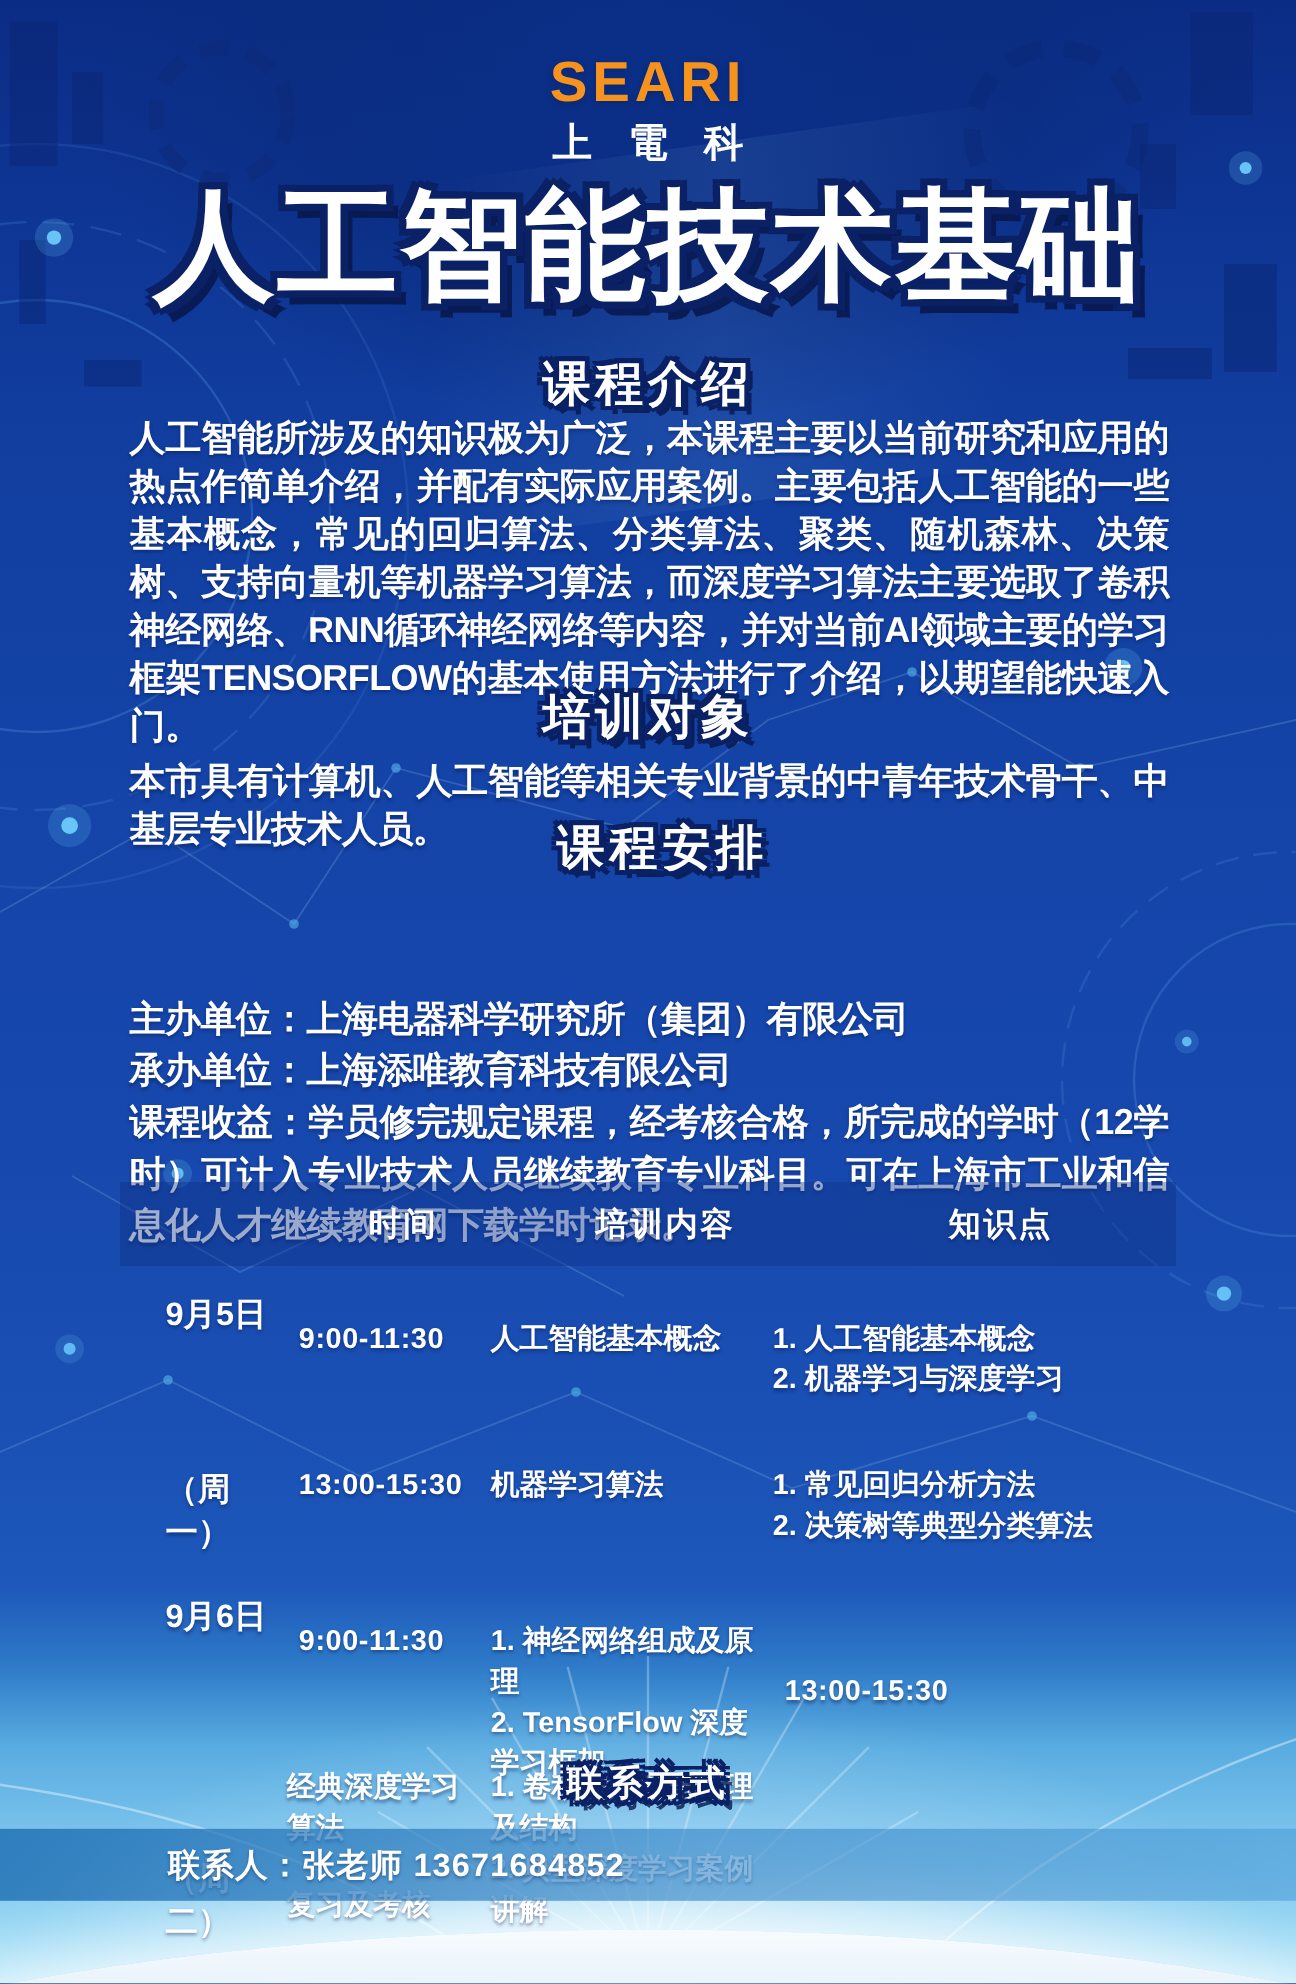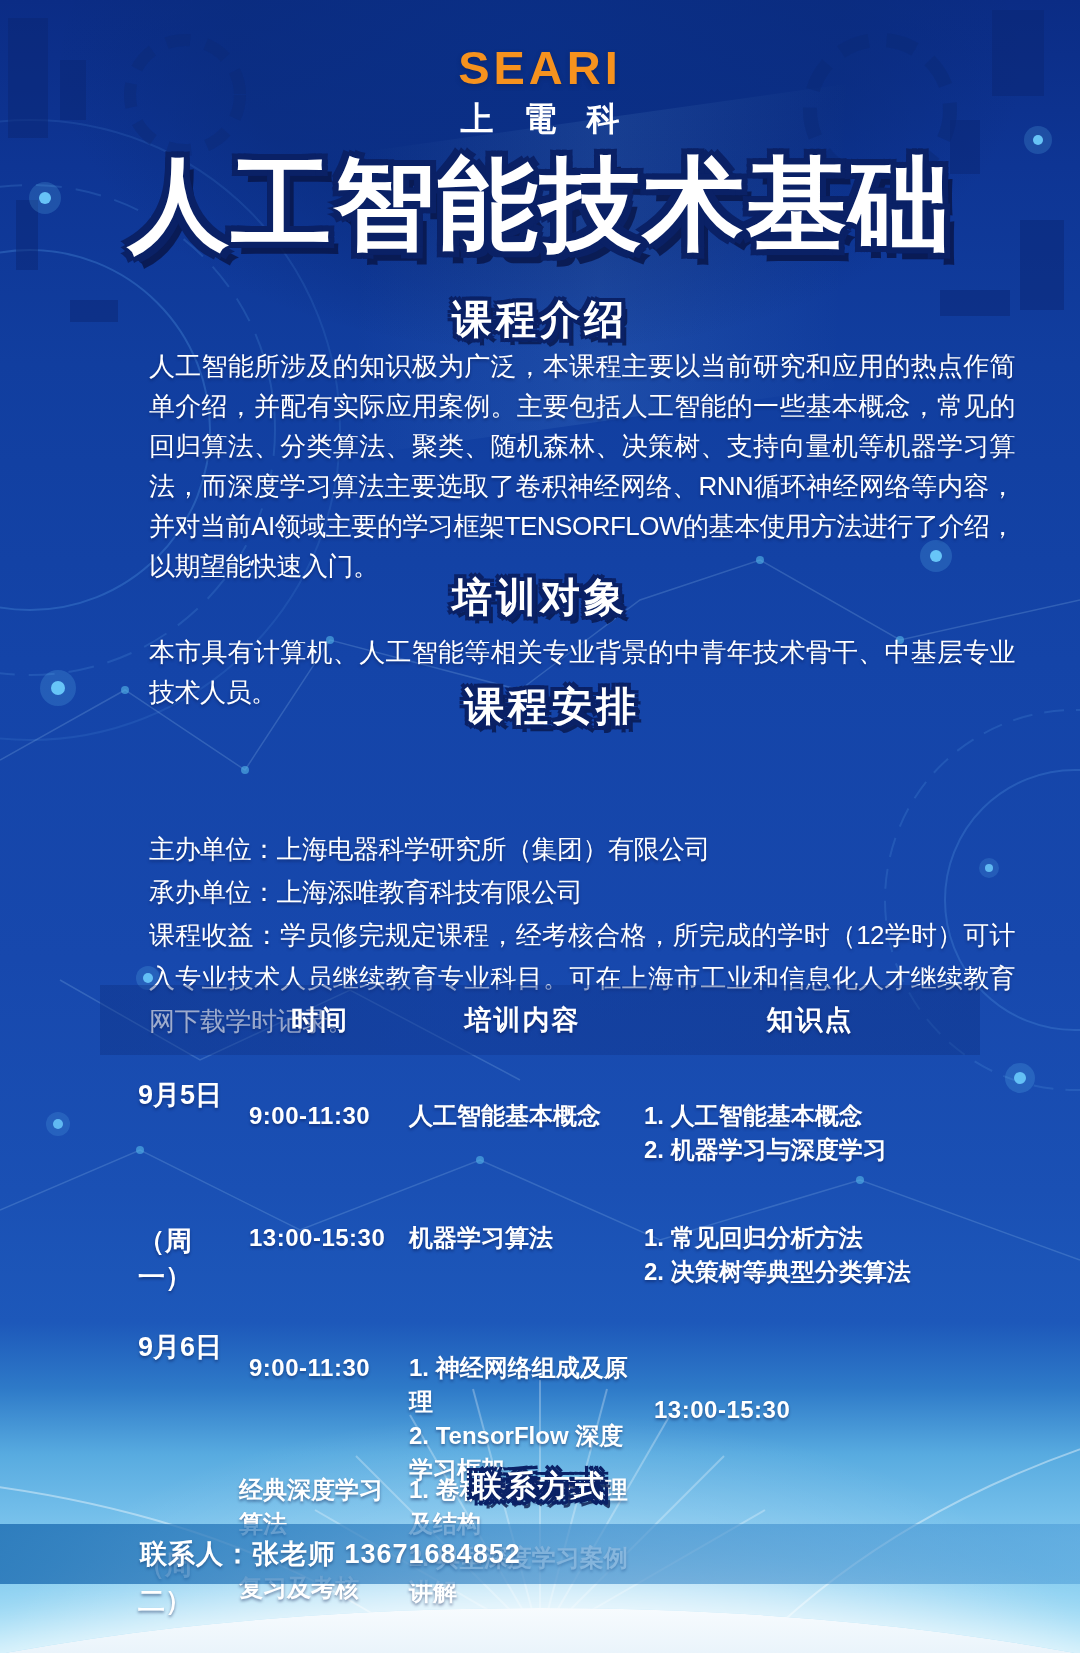--- a/index.html
+++ b/index.html
@@ -52,33 +52,33 @@
       -4px -4px 0 #0a2166, 4px -4px 0 #0a2166, -4px 4px 0 #0a2166, 4px 4px 0 #0a2166,
       -4px 0 0 #0a2166, 4px 0 0 #0a2166, 0 -4px 0 #0a2166, 0 4px 0 #0a2166,
       6px 7px 0 rgba(8,22,74,.8);}
   .h-intro{top:292px;} .h-audience{top:570px;} .h-schedule{top:679px;padding-left:24px;}
   .h-contact{top:1466px;font-size:30px;
     text-shadow:
       -5px -5px 0 #0a2166, 5px -5px 0 #0a2166, -5px 5px 0 #0a2166, 5px 5px 0 #0a2166,
       -5px 0 0 #0a2166, 5px 0 0 #0a2166, 0 -5px 0 #0a2166, 0 5px 0 #0a2166,
       7px 8px 0 rgba(8,22,74,.8);}
 
-  .body-text{position:absolute;left:108px;width:866px;color:#fff;font-weight:400;
-    font-size:26px;line-height:40px;letter-spacing:-.5px;text-align:justify;
-    text-shadow:0 2px 3px rgba(6,20,70,.45);margin-left:41px;}
+  .body-text{position:absolute;left:108px;width:866px;color:#fff;font-weight:700;
+    font-size:30px;line-height:40px;letter-spacing:-.5px;text-align:justify;
+    text-shadow:0 2px 3px rgba(6,20,70,.45);}
   .intro-body{top:346px;}
   .audience-body{top:632px;}
   .info-block{top:828px;line-height:43px;}
   .info-block p{margin:0 0 0 0;}
 
   
   .table{position:absolute;left:100px;top:985px;width:880px;}
   .t-grid{display:grid;grid-template-columns:135px 170px 235px 1fr;}
   .t-head{height:70px;align-items:center;
-    background:linear-gradient(90deg, rgba(12,45,125,.38), rgba(16,55,145,.48) 40%, rgba(12,45,125,.38));}
+    background:linear-gradient(90deg, rgba(12,45,125,.38), rgba(16,55,145,.48) 40%, rgba(12,45,125,.38));gap:16px;}
   .t-head div{font-size:27px;font-weight:800;letter-spacing:2px;text-align:center;
     text-shadow:0 2px 3px rgba(6,20,70,.5);}
   .day{margin-top:0;}
   .d1{grid-template-rows:122px 96px;margin-top:22px;}
   .d2{grid-template-rows:122px 168px;margin-top:34px;}
   .date-cell{grid-row:1/3;display:flex;flex-direction:column;justify-content:space-between;
     gap:20px;padding-left:38px;font-size:27px;font-weight:700;
     text-shadow:0 2px 3px rgba(6,20,70,.45);}
   .cell{padding-top:22px;font-size:24px;font-weight:600;line-height:34px;
     text-shadow:0 2px 3px rgba(6,20,70,.45);}

